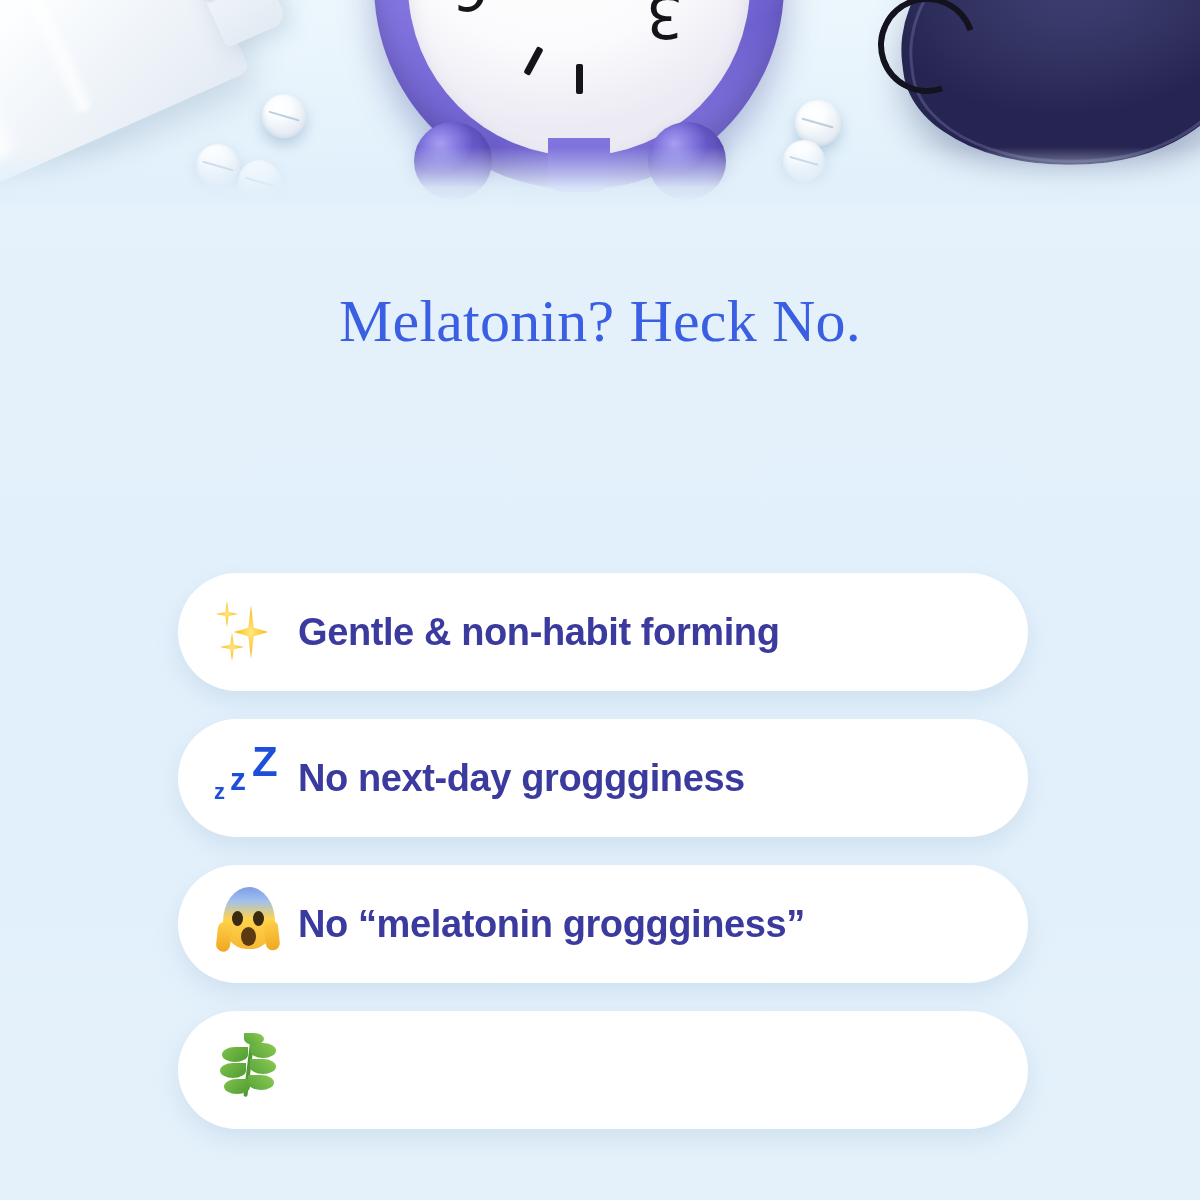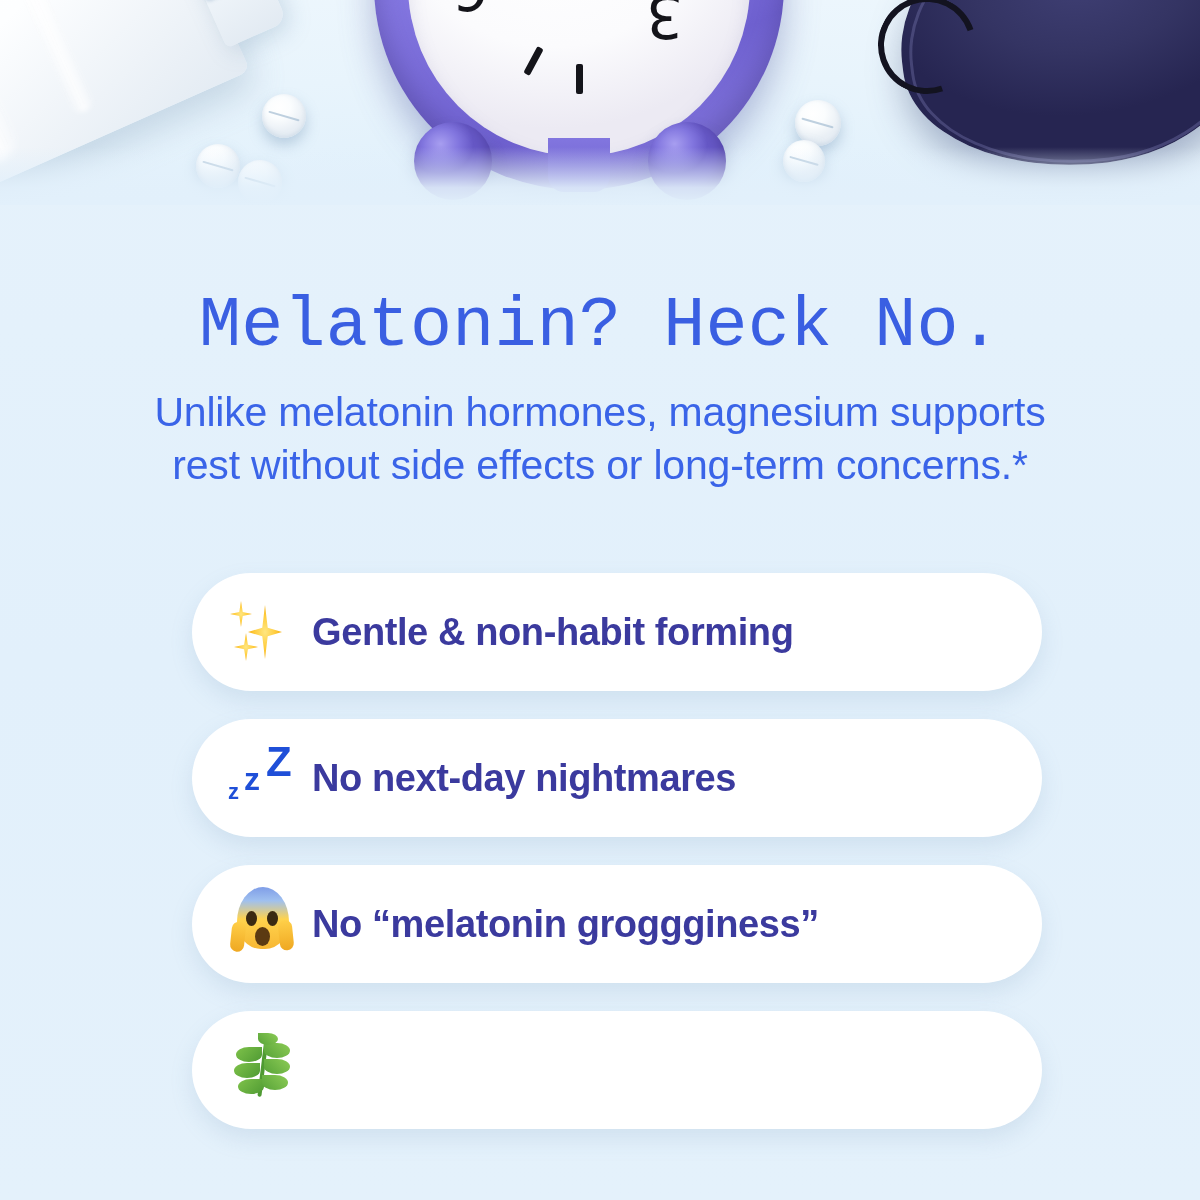--- a/index.html
+++ b/index.html
@@ -214,22 +214,22 @@
     position: absolute;
     left: 0; top: 205px;
     width: 1200px;
     height: 995px;
   }
 
   .headline {
     margin: 0;
     padding-top: 85px;
     text-align: center;
-    font-family: Liberation Mono, monospace;
-    font-size: 70px;
+    font-family: Liberation Serif, serif;
+    font-size: 60px;
     line-height: 1.06;
     font-weight: 400;
     color: #3a5fe2;
     letter-spacing: .2px;
   }
 
   .subhead {
     margin: 22px auto 0;
     width: 1090px;
     text-align: center;
@@ -238,21 +238,21 @@
     line-height: 1.28;
     font-weight: 400;
     color: #3a64e8;
     letter-spacing: -.2px;
   }
   .subhead .line { display: block; }
 
   
   .cards {
     position: absolute;
-    left: 192px;
+    left: 178px;
     top: 368px;
     width: 850px;
   }
   .card {
     position: relative;
     width: 850px;
     height: 118px;
     margin-bottom: 28px;
     background: #ffffff;
     border-radius: 59px;
@@ -400,24 +400,20 @@
       <div class="mask-strap"></div>
     </div>
 
     <div class="band-fade"></div>
   </div>
 
   <div class="content">
 
     <h1 class="headline">Melatonin? Heck No.</h1>
 
-    <p class="subhead">
-      <span class="line">Unlike melatonin hormones, magnesium supports</span>
-      <span class="line">rest without side effects or long-term concerns.*</span>
-    </p>
 
     <div class="cards">
 
       <div class="card">
         <div class="card-icon">
           <span class="emoji">
             <span class="spark s1"></span>
             <span class="spark s2"></span>
             <span class="spark s3"></span>
           </span>
@@ -426,21 +422,21 @@
       </div>
 
       <div class="card">
         <div class="card-icon">
           <span class="zzz">
             <span class="z1">z</span>
             <span class="z2">z</span>
             <span class="z3">Z</span>
           </span>
         </div>
-        <div class="card-label">No next-day nightmares</div>
+        <div class="card-label">No next-day groggginess</div>
       </div>
 
       <div class="card">
         <div class="card-icon">
           <span class="scream">
             <span class="head"></span>
             <span class="eye l"></span>
             <span class="eye r"></span>
             <span class="mouth"></span>
             <span class="hand l"></span>

